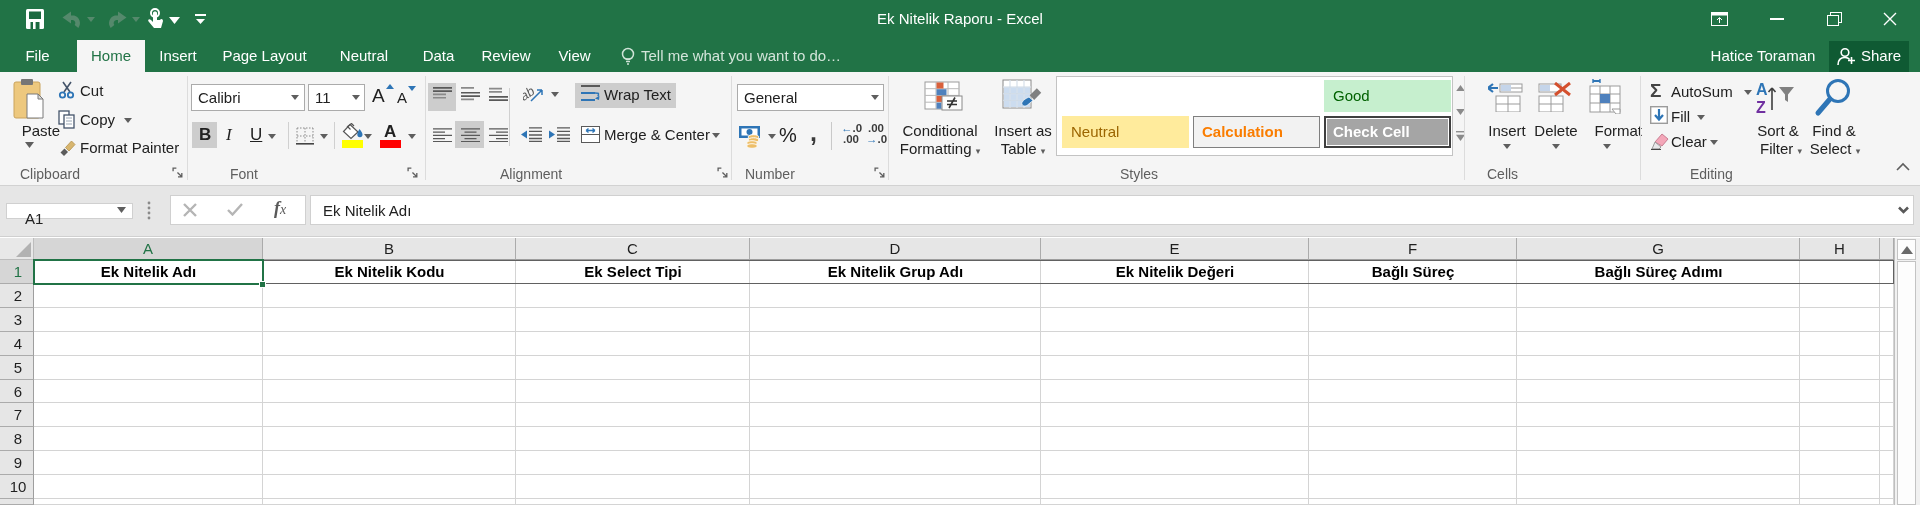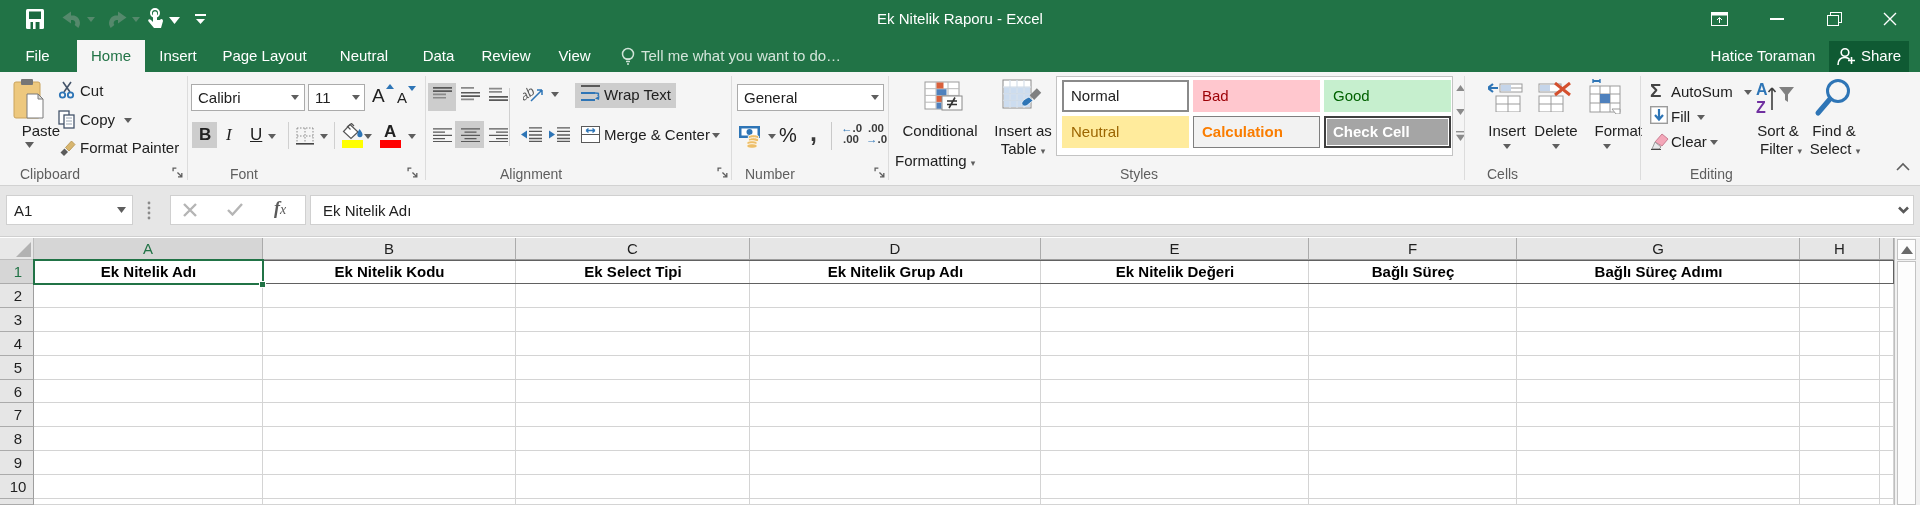--- a/index.html
+++ b/index.html
@@ -312,36 +312,34 @@
     <rect x="1" y="1" width="34" height="27" fill="#fff" stroke="#9b9b9b"></rect>
     <path d="M1 7.7 L35 7.7 M1 14.4 L35 14.4 M1 21.2 L35 21.2 M12 1 L12 28 M24 1 L24 28" stroke="#b9b9b9"></path>
     <rect x="12.5" y="1.5" width="7" height="6" fill="#d9603b"></rect>
     <rect x="12.5" y="8.2" width="10" height="6" fill="#4f81bd"></rect>
     <rect x="12.5" y="14.9" width="9" height="6" fill="#d9603b"></rect>
     <rect x="12.5" y="21.7" width="5" height="6" fill="#4f81bd"></rect>
     <rect x="18" y="15" width="20" height="14" fill="#fdfdfd" stroke="#8a8a8a"></rect>
     <path d="M23 23.5 L33 23.5 M23 20 L33 20 M31 16.5 L25 27" stroke="#333" stroke-width="1.6" fill="none"></path>
   </svg>
   <div class="abs rtext" style="left:895px;top:50px;width:90px;text-align:center">Conditional</div>
-  <div class="abs rtext" style="left:895px;top:80px;width:90px;">Formatting <span class="dd">▾</span></div>
+  <div class="abs rtext" style="left:895px;top:68px;width:90px;text-align:center">Formatting <span class="dd">▾</span></div>
   <svg class="abs" style="left:1002px;top:7px" width="42" height="42" viewBox="0 0 42 42">
     <rect x="1" y="1" width="28" height="28" fill="#fff" stroke="#8a8a8a"></rect>
     <rect x="2" y="8" width="26" height="20" fill="#ccdcef"></rect>
     <path d="M1 8 L29 8 M1 14.7 L29 14.7 M1 21.4 L29 21.4 M8 1 L8 29 M15 1 L15 29 M22 1 L22 29" stroke="#fff"></path>
     <path d="M1 8 L29 8 M1 14.7 L29 14.7 M1 21.4 L29 21.4 M8 1 L8 29 M15 1 L15 29 M22 1 L22 29" stroke="#9db4cc" opacity="0.5"></path>
     <path d="M28 17 L34 9 L39 13 L33 21 Z" fill="#808080" transform="rotate(8 33 15)"></path>
     <path d="M27 18 L31 21.5 L25.5 26 C22.5 28.5 19 26 20 23.5 C21.5 20.5 24 19.5 27 18 Z" fill="#2e75b6"></path>
     <path d="M27 18 L31 21.5 L25.5 26 C22.5 28.5 19 26 20 23.5 C21.5 20.5 24 19.5 27 18 Z" fill="none" stroke="#fff" stroke-width="0.7"></path>
   </svg>
   <div class="abs rtext" style="left:978px;top:50px;width:90px;text-align:center">Insert as</div>
   <div class="abs rtext" style="left:978px;top:68px;width:90px;text-align:center">Table <span class="dd">▾</span></div>
 
   <div class="abs" style="left:1056px;top:4px;width:397px;height:80px;background:#fff;border:1px solid #c3c3c3"></div>
-  <div class="abs" style="left:1062px;top:8px;width:127px;height:32px;border:2px solid #8a8a8a;background:#fff;font-size:15px;color:#212121;line-height:28px;padding-left:7px">Normal</div>
-  <div class="abs" style="left:1193px;top:8px;width:127px;height:32px;background:#ffc7ce;font-size:15px;color:#9c0006;line-height:32px;padding-left:9px">Bad</div>
   <div class="abs" style="left:1324px;top:8px;width:127px;height:32px;background:#c6efce;font-size:15px;color:#006100;line-height:32px;padding-left:9px">Good</div>
   <div class="abs" style="left:1062px;top:44px;width:127px;height:32px;background:#ffeb9c;font-size:15px;color:#9c6500;line-height:32px;padding-left:9px">Neutral</div>
   <div class="abs" style="left:1193px;top:44px;width:127px;height:32px;background:#f2f2f2;border:1px solid #7f7f7f;font-size:15px;font-weight:bold;color:#fa7d00;line-height:30px;padding-left:8px">Calculation</div>
   <div class="abs" style="left:1324px;top:44px;width:127px;height:32px;background:#a5a5a5;border:2px solid #3f3f3f;box-shadow:inset 0 0 0 1px #fff;font-size:15px;font-weight:bold;color:#fff;line-height:28px;padding-left:7px">Check Cell</div>
 
   <svg class="abs" style="left:1456px;top:13px" width="9" height="6" viewBox="0 0 10 7">
       <path d="M5 0 L10 7 L0 7 Z" fill="#8a8a8a"></path>
     </svg>
   <svg class="abs" style="left:1456px;top:37px" width="9" height="6" viewBox="0 0 10 7">
       <path d="M0 0 L10 0 L5 7 Z" fill="#8a8a8a"></path>
@@ -429,21 +427,21 @@
     <path d="M16 21 L4 35" stroke="#2e75b6" stroke-width="5" stroke-linecap="round"></path>
   </svg>
   <div class="abs rtext" style="left:1806px;top:50px;width:56px;text-align:center">Find &amp;</div>
   <div class="abs rtext" style="left:1800px;top:68px;width:70px;text-align:center">Select <span class="dd">▾</span></div>
   <svg class="abs" style="left:1896px;top:90px" width="14" height="9" viewBox="0 0 14 9">
       <path d="M1 8 L7 2 L13 8" stroke="#5e5e5e" stroke-width="1.6" fill="none"></path>
     </svg>
   <div class="glabel" style="left:1690px;width:120px">Editing</div>
 </div>
 <div class="abs" id="fbar">
-  <div class="fbox" style="left:6px;top:9px;width:127px;height:30px;font-size:15px;color:#212121;line-height:29px;padding-left:7px">A1</div>
+  <div class="fbox" style="left:6px;top:17px;width:127px;height:16px;font-size:15px;color:#212121;line-height:29px;padding-left:18px">A1</div>
   <svg class="abs" style="left:117px;top:21px" width="9" height="6" viewBox="0 0 9 6">
       <path d="M0 0 L9 0 L4.5 6 Z" fill="#5e5e5e"></path>
     </svg>
   <svg class="abs" style="left:147px;top:15px" width="4" height="20" viewBox="0 0 4 20">
     <circle cx="2" cy="2" r="1.4" fill="#8a8a8a"></circle>
       <circle cx="2" cy="7" r="1.4" fill="#8a8a8a"></circle>
     <circle cx="2" cy="12" r="1.4" fill="#8a8a8a"></circle>
       <circle cx="2" cy="17" r="1.4" fill="#8a8a8a"></circle>
   </svg>
   <div class="fbox" style="left:170px;top:9px;width:136px;height:30px"></div>

